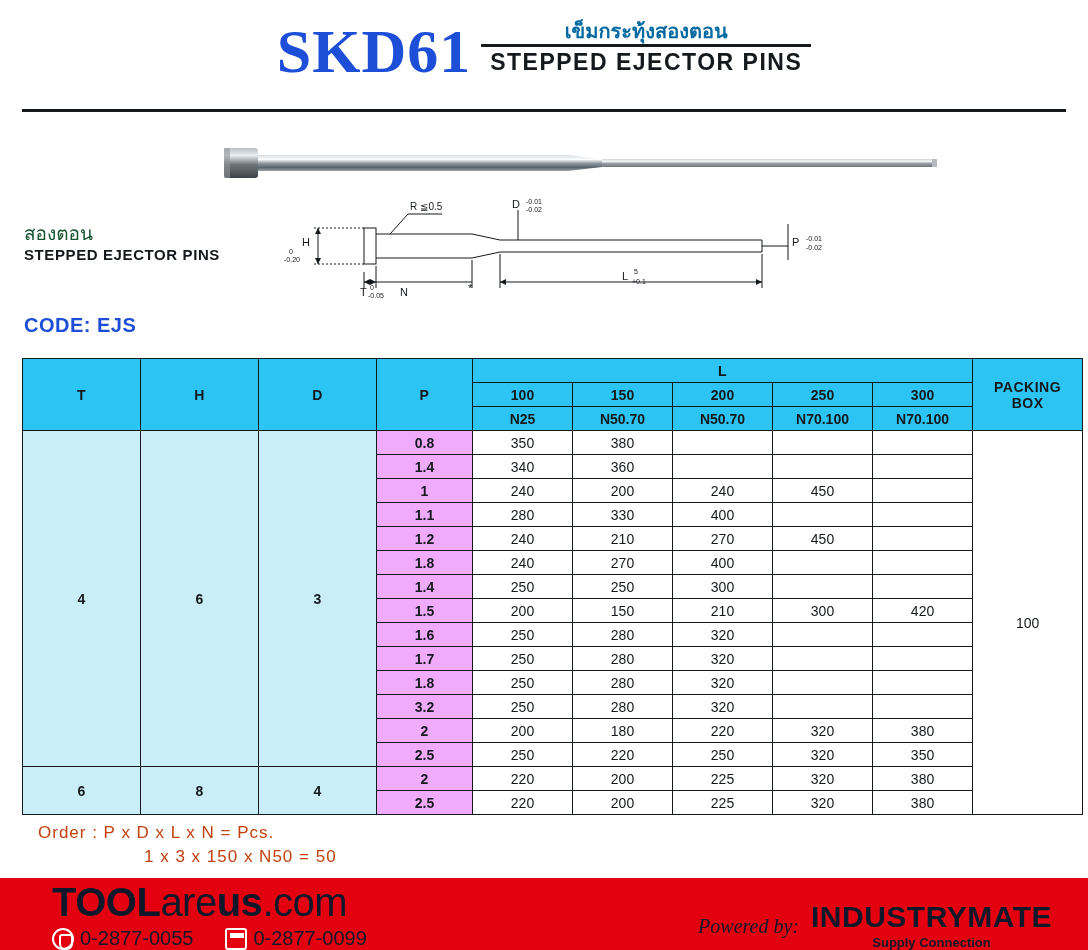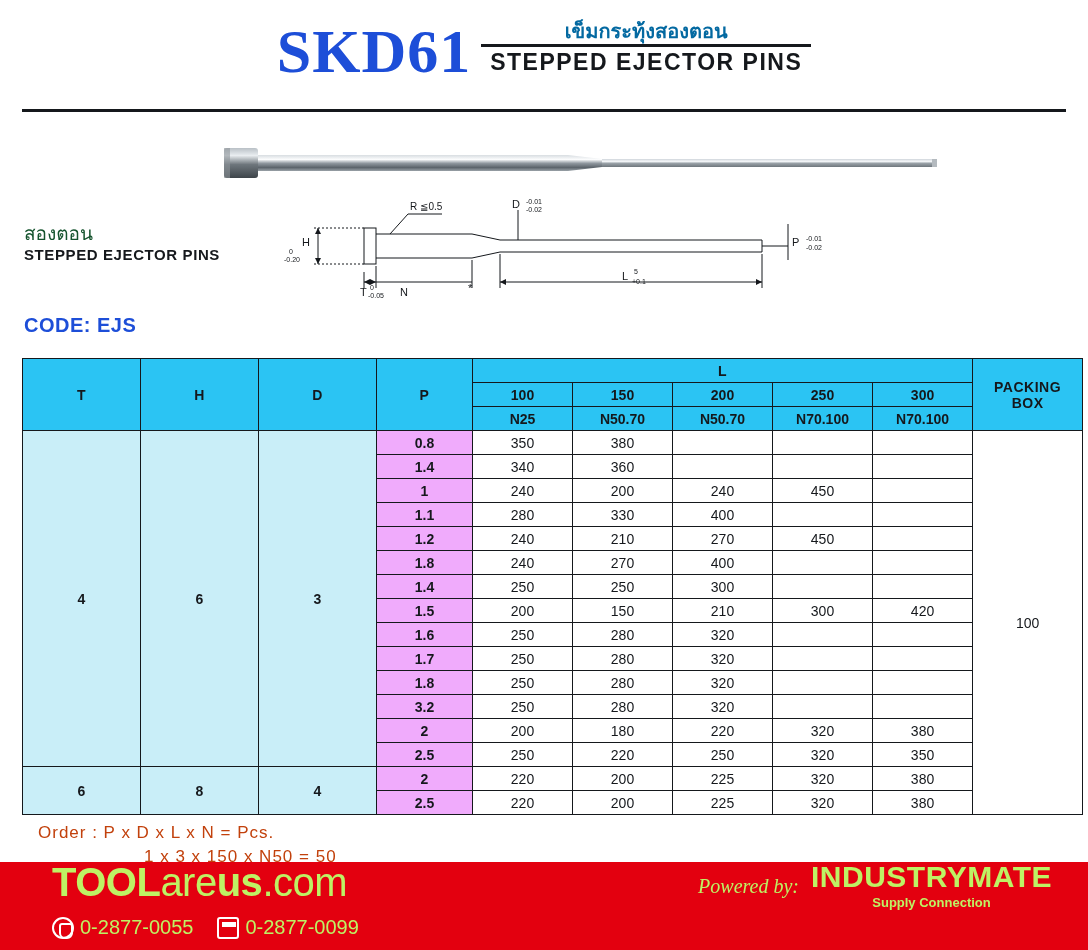--- a/index.html
+++ b/index.html
@@ -174,41 +174,41 @@
     margin-left: 106px;
     margin-top: 4px;
   }
 
   
   .footer {
     position: absolute;
     left: 0;
     bottom: 0;
     width: 1088px;
-    height: 88px;
+    height: 72px;
     background: #e3000f;
-    color: #bef264;
+    color: #0f172a;
     display: flex;
-    align-items: flex-start;
+    align-items: flex-end;
     justify-content: space-between;
     padding: 0 26px;
   }
   .footer-left { padding-left: 26px; }
   .brandline {
     font-size: 40px;
     font-weight: bold;
     letter-spacing: -0.5px;
     line-height: 1;
   }
   .brandline .thin { font-weight: normal; }
   .contacts {
     display: flex;
     align-items: center;
-    gap: 24px;
-    margin-top: 14px;
+    gap: 32px;
+    margin-top: 5px;
     font-size: 20px;
   }
   .contact {
     display: flex;
     align-items: center;
     gap: 6px;
   }
   .circ-icon {
     width: 22px; height: 22px;
     border: 2px solid #fff;

